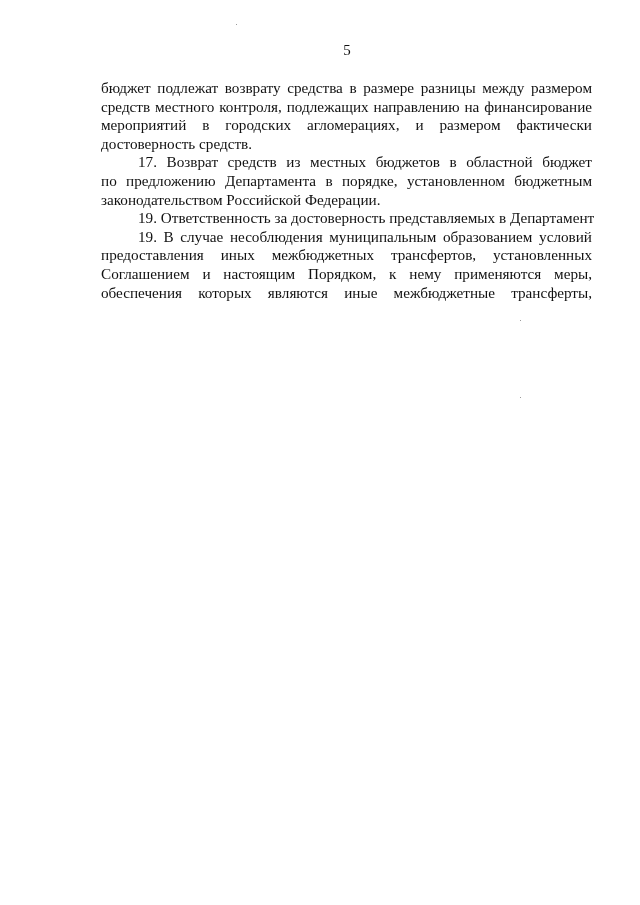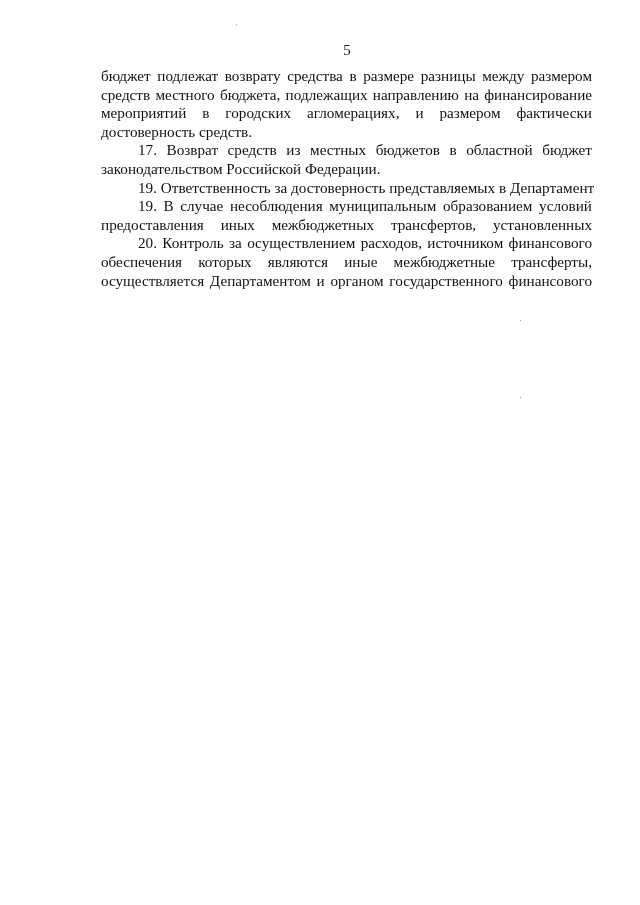--- a/index.html
+++ b/index.html
@@ -19,21 +19,21 @@
       position: absolute;
       top: 42px;
       left: 0;
       width: 694px;
       text-align: center;
       font-size: 15px;
       line-height: 16px;
     }
     .body-text {
       position: absolute;
-      top: 67px;
+      top: 79px;
       left: 101px;
       width: 491px;
       font-size: 15.2px;
       line-height: 18.6px;
     }
     .para {
       margin: 0;
       text-align: justify;
       text-align-last: left;
     }
@@ -59,42 +59,42 @@
   </style>
 </head>
 <body>
 
 <div class="page-number">5</div>
 
 <div class="body-text">
 
   <p class="para">
     <span class="line">бюджет подлежат возврату средства в размере разницы между размером</span>
-    <span class="line">средств местного бюджета, подлежащих направлению на финансирование</span>
+    <span class="line">средств местного контроля, подлежащих направлению на финансирование</span>
     <span class="line">мероприятий в городских агломерациях, и размером фактически</span>
     <span class="line last">достоверность средств.</span>
   </p>
 
   <p class="para">
     <span class="line indent">17. Возврат средств из местных бюджетов в областной бюджет</span>
+    <span class="line">по предложению Департамента в порядке, установленном бюджетным</span>
     <span class="line last">законодательством Российской Федерации.</span>
   </p>
 
   <p class="para">
     <span class="line indent">19. Ответственность за достоверность представляемых в Департамент</span>
   </p>
 
   <p class="para">
     <span class="line indent">19. В случае несоблюдения муниципальным образованием условий</span>
     <span class="line">предоставления иных межбюджетных трансфертов, установленных</span>
+    <span class="line">Соглашением и настоящим Порядком, к нему применяются меры,</span>
   </p>
 
   <p class="para">
-    <span class="line indent">20. Контроль за осуществлением расходов, источником финансового</span>
     <span class="line">обеспечения которых являются иные межбюджетные трансферты,</span>
-    <span class="line">осуществляется Департаментом и органом государственного финансового</span>
   </p>
 
 </div>
 
 <div class="speck" style="left:236px; top:24px;"></div>
 <div class="speck" style="left:520px; top:320px;"></div>
 <div class="speck" style="left:520px; top:397px;"></div>
 
 </body></html>

